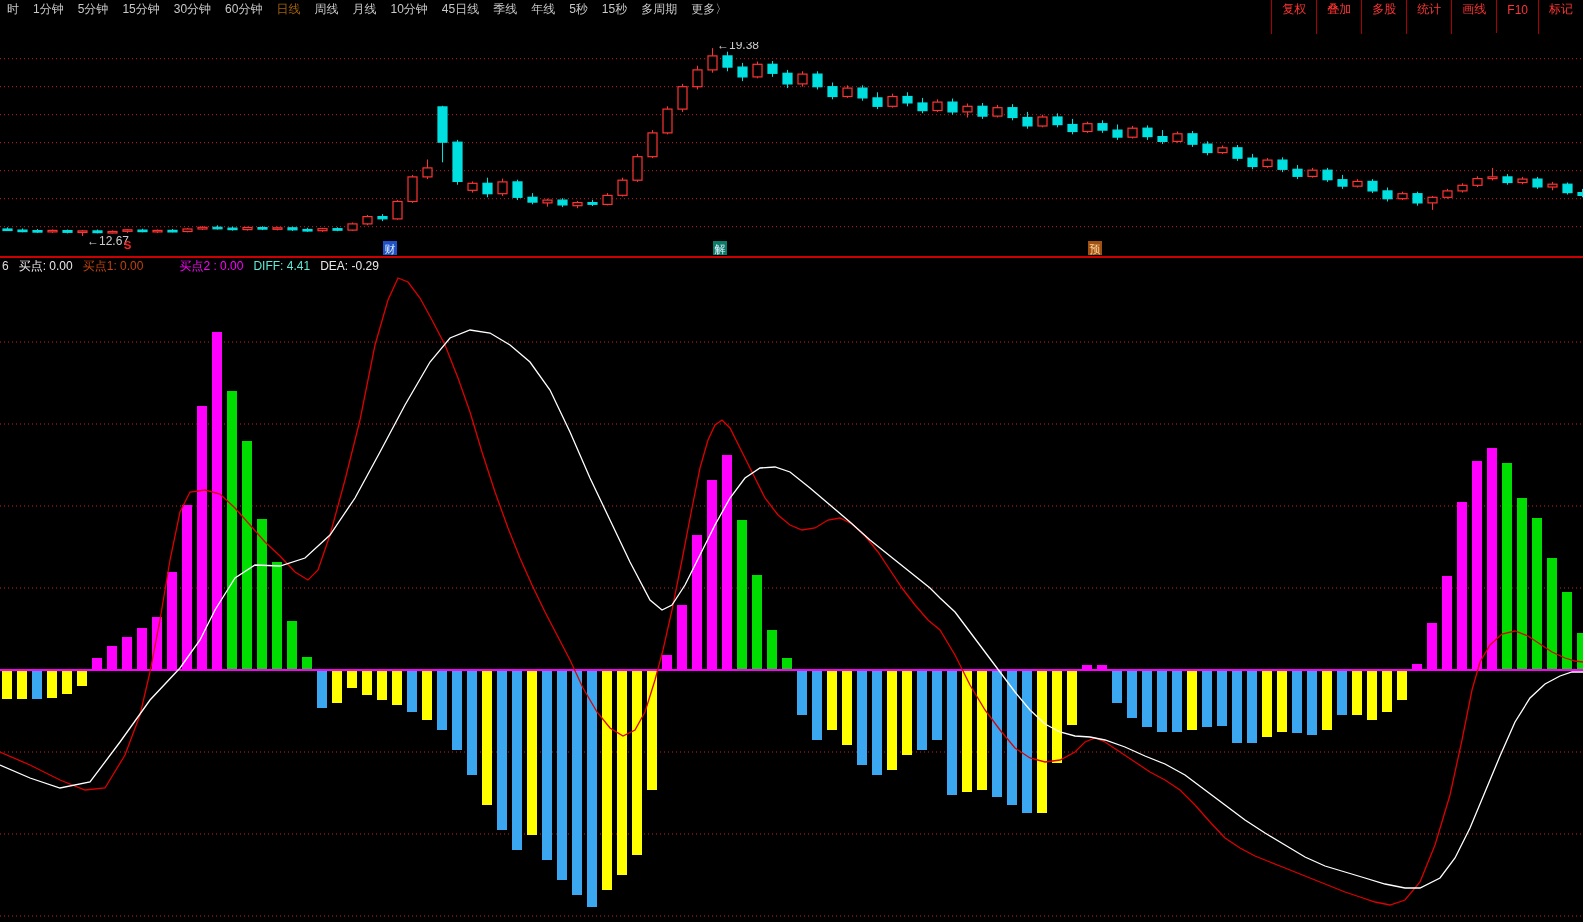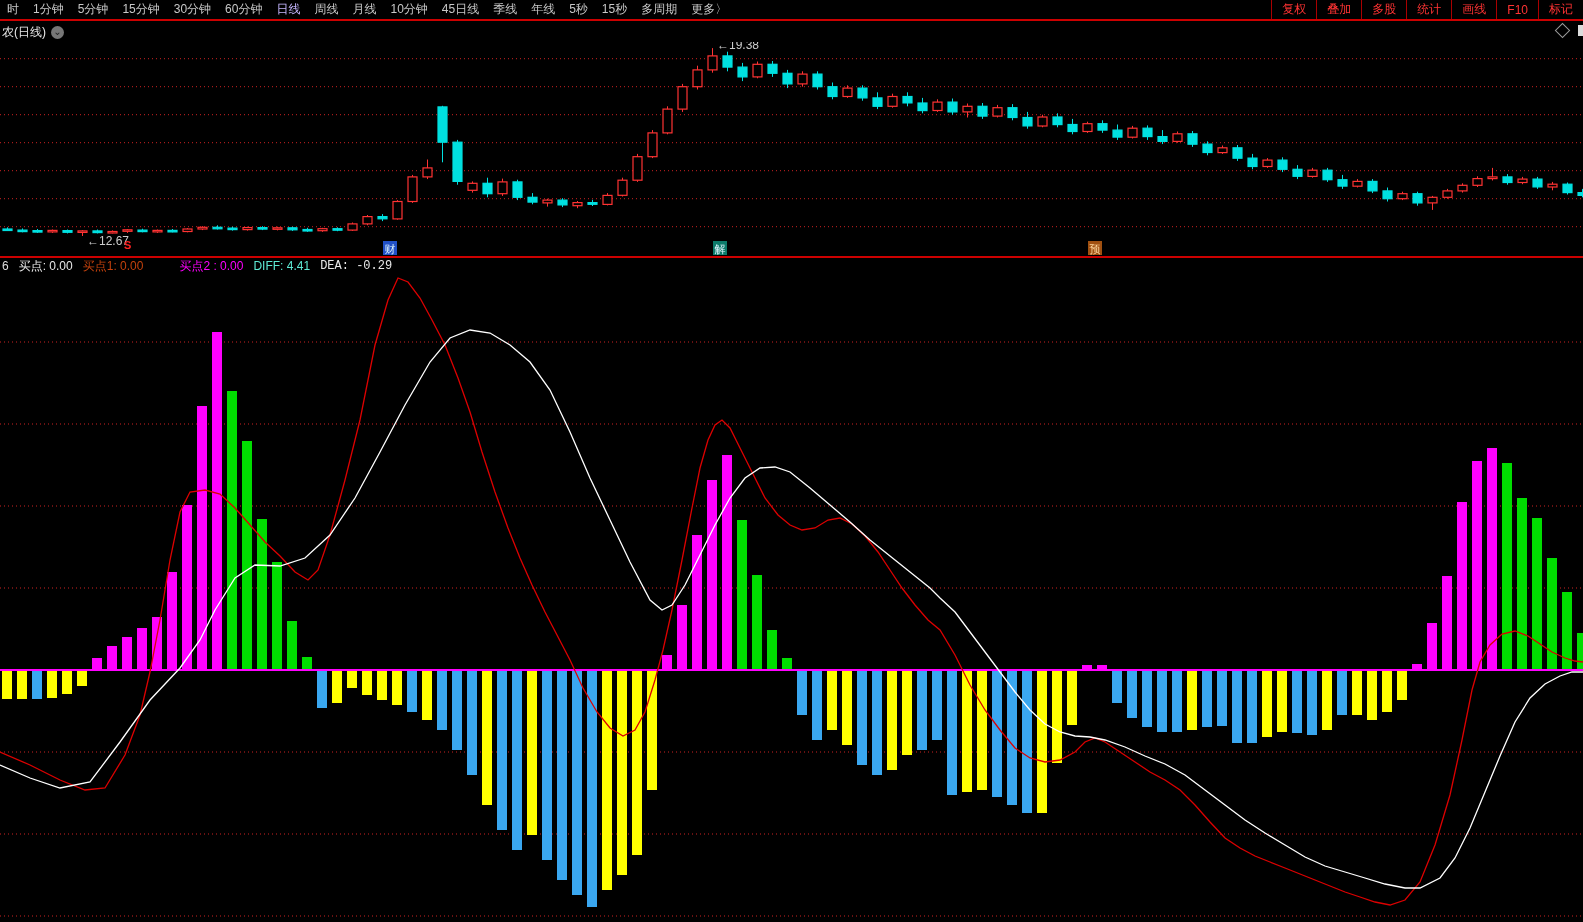--- a/index.html
+++ b/index.html
@@ -3,21 +3,21 @@
 <meta charset="utf-8">
 <style>
   html,body{margin:0;padding:0;background:#000;width:1583px;height:922px;overflow:hidden;
     font-family:"Liberation Sans","DejaVu Sans",sans-serif;}
   #app{position:relative;width:1583px;height:922px;background:#000;}
   
   #toolbar{position:absolute;left:0;top:0;width:1583px;height:19px;display:flex;
     align-items:center;justify-content:space-between;background:#000;font-size:12px;}
   #toolbar .tleft{display:flex;gap:0;align-items:center;white-space:nowrap;}
   #toolbar .tleft .titem{color:#c8c8c8;padding:0 7px;cursor:default;}
-  #toolbar .tleft .titem.active{color:#c4b5fd;}
+  #toolbar .tleft .titem.active{color:#a16207;}
   #toolbar .tright{display:flex;align-items:center;white-space:nowrap;}
   #toolbar .tright .ritem{color:#ff3333;padding:16px 10px;border-left:1px solid #aa0000;}
   
   #titlerow{position:absolute;left:0;top:19px;width:1583px;height:23px;background:#000;
     border-top:2px solid #cc0000;display:flex;align-items:center;}
   #symbol{color:#e8e8e8;font-size:12px;margin-left:2px;}
   .chev{display:inline-block;width:13px;height:13px;border-radius:50%;background:#777;
     color:#222;font-size:10px;line-height:11px;text-align:center;margin-left:5px;}
   #titleicons{position:absolute;right:8px;top:4px;display:flex;gap:10px;align-items:center;}
   .diamond{width:9px;height:9px;border:1px solid #999;transform:rotate(45deg);}
@@ -63,28 +63,20 @@
         <span class="ritem">复权</span>
         <span class="ritem">叠加</span>
         <span class="ritem">多股</span>
         <span class="ritem">统计</span>
         <span class="ritem">画线</span>
         <span class="ritem">F10</span>
         <span class="ritem">标记</span>
       </div>
   </div>
 
-  <div id="titlerow">
-    <span id="symbol">农(日线)</span>
-    <span class="chev">⌄</span>
-    <div id="titleicons">
-      <span class="diamond"></span>
-      <span class="clipped"></span>
-    </div>
-  </div>
 
   <svg id="candlepanel" width="1583" height="214">
       <line x1="0" y1="184.7" x2="1583" y2="184.7" stroke="#cc2222" stroke-width="1" stroke-dasharray="1 3"></line>
       <line x1="0" y1="156.7" x2="1583" y2="156.7" stroke="#cc2222" stroke-width="1" stroke-dasharray="1 3"></line>
       <line x1="0" y1="128.7" x2="1583" y2="128.7" stroke="#cc2222" stroke-width="1" stroke-dasharray="1 3"></line>
       <line x1="0" y1="100.7" x2="1583" y2="100.7" stroke="#cc2222" stroke-width="1" stroke-dasharray="1 3"></line>
       <line x1="0" y1="72.7" x2="1583" y2="72.7" stroke="#cc2222" stroke-width="1" stroke-dasharray="1 3"></line>
       <line x1="0" y1="44.7" x2="1583" y2="44.7" stroke="#cc2222" stroke-width="1" stroke-dasharray="1 3"></line>
       <line x1="0" y1="16.7" x2="1583" y2="16.7" stroke="#cc2222" stroke-width="1" stroke-dasharray="1 3"></line>
       <line x1="7.5" y1="185.3" x2="7.5" y2="188.6" stroke="#00e0e0" stroke-width="1"></line>
@@ -311,21 +303,21 @@
     </svg>
 
   <div id="divider"></div>
 
   <div id="indheader">
     <span class="frag">6</span>
   <span class="fld" style="color: rgb(232, 232, 232);">买点: 0.00</span>
       <span class="fld" style="color: #c2410c;">买点1: 0.00</span>
       <span class="fld" style="color: rgb(255, 0, 255); margin-left: 36px;">买点2 : 0.00</span>
       <span class="fld" style="color: #5eead4;">DIFF: 4.41</span>
-      <span class="fld" style="color: rgb(232, 232, 232); font-family: Liberation Mono, monospace;">DEA: -0.29</span>
+      <span class="fld" style="color: rgb(232, 232, 232);">DEA: -0.29</span>
     </div>
 
   <svg id="indpanel" width="1583" height="648">
       <line x1="0" y1="68" x2="1583" y2="68" stroke="#cc2222" stroke-width="1" stroke-dasharray="1 3"></line>
       <line x1="0" y1="150" x2="1583" y2="150" stroke="#cc2222" stroke-width="1" stroke-dasharray="1 3"></line>
       <line x1="0" y1="232" x2="1583" y2="232" stroke="#cc2222" stroke-width="1" stroke-dasharray="1 3"></line>
       <line x1="0" y1="314" x2="1583" y2="314" stroke="#cc2222" stroke-width="1" stroke-dasharray="1 3"></line>
       <line x1="0" y1="478" x2="1583" y2="478" stroke="#cc2222" stroke-width="1" stroke-dasharray="1 3"></line>
       <line x1="0" y1="560" x2="1583" y2="560" stroke="#cc2222" stroke-width="1" stroke-dasharray="1 3"></line>
       <line x1="0" y1="642" x2="1583" y2="642" stroke="#cc2222" stroke-width="1" stroke-dasharray="1 3"></line>

